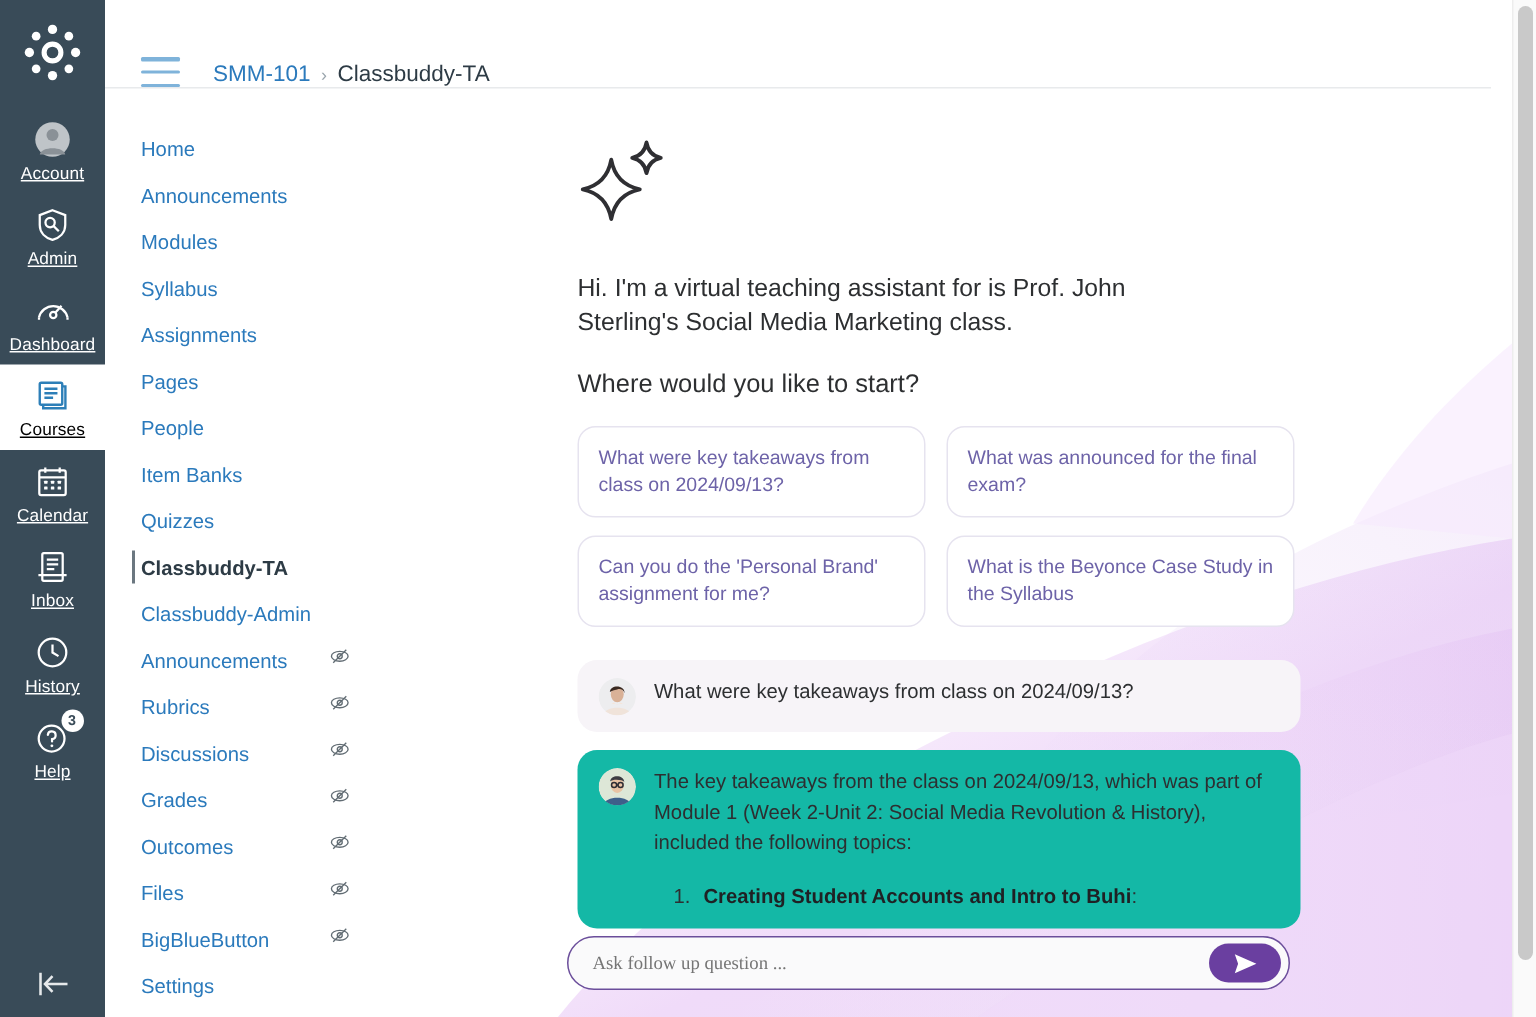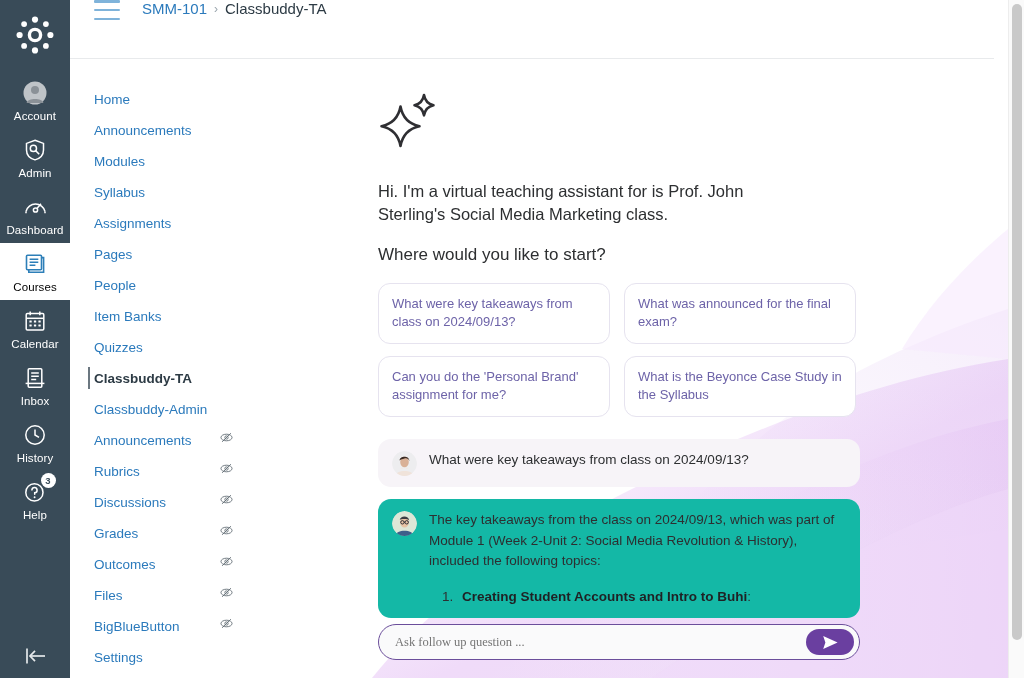--- a/index.html
+++ b/index.html
@@ -36,20 +36,21 @@
   .gnav-item .gicon {
     height: 27px; width: 27px;
     display: flex; align-items: center; justify-content: center;
     position: relative;
   }
   .gnav-item .glabel {
     font-size: 11.5px;
     line-height: 14px;
     margin-top: 3px;
     letter-spacing: .1px;
+    text-decoration: underline;
   }
   .gnav-item.active {
     background: #ffffff;
     color: #000000;
   }
   .gnav-item.active svg { stroke: #2D7FB8; fill: none; }
   .badge {
     position: absolute;
     top: -5px; right: -7px;
     background: #ffffff;
@@ -101,21 +102,21 @@
     background: #6B7780;
   }
   .eye-off { flex: 0 0 auto; margin-left: 8px; opacity: .75; }
 
   
   #app-header {
     position: absolute; left: 70px; top: 0;
     width: 924px; height: 59px;
     background: #ffffff;
     border-bottom: 1px solid #E8EAEC;
-    display: flex; align-items: flex-start;
+    display: flex; align-items: flex-end;
     z-index: 25;
   }
   #hamburger {
     margin-left: 24px; margin-right: 22px;
     width: 26px; height: 20px;
     display: flex; flex-direction: column; justify-content: space-between;
     cursor: pointer;
   }
   #hamburger span { display: block; height: 2.5px; background: #7FB3DA; border-radius: 1px; }
   #breadcrumb { display: flex; align-items: center; font-size: 15px; }
@@ -134,21 +135,21 @@
   
   #wave-bg {
     position: absolute;
     left: 0; top: 0;
     width: 756px; height: 619px;
     pointer-events: none;
     z-index: 0;
   }
   #chat-pane {
     position: absolute;
-    left: 0; top: 0;
+    left: 7px; top: 0;
     width: 756px; height: 619px;
     z-index: 1;
     padding: 33px 148px 8px 126px;
   }
   .sparkle-icon { margin-bottom: 26px; }
   .intro-text {
     font-size: 16.5px;
     line-height: 23px;
     color: #2D2F31;
     max-width: 420px;

